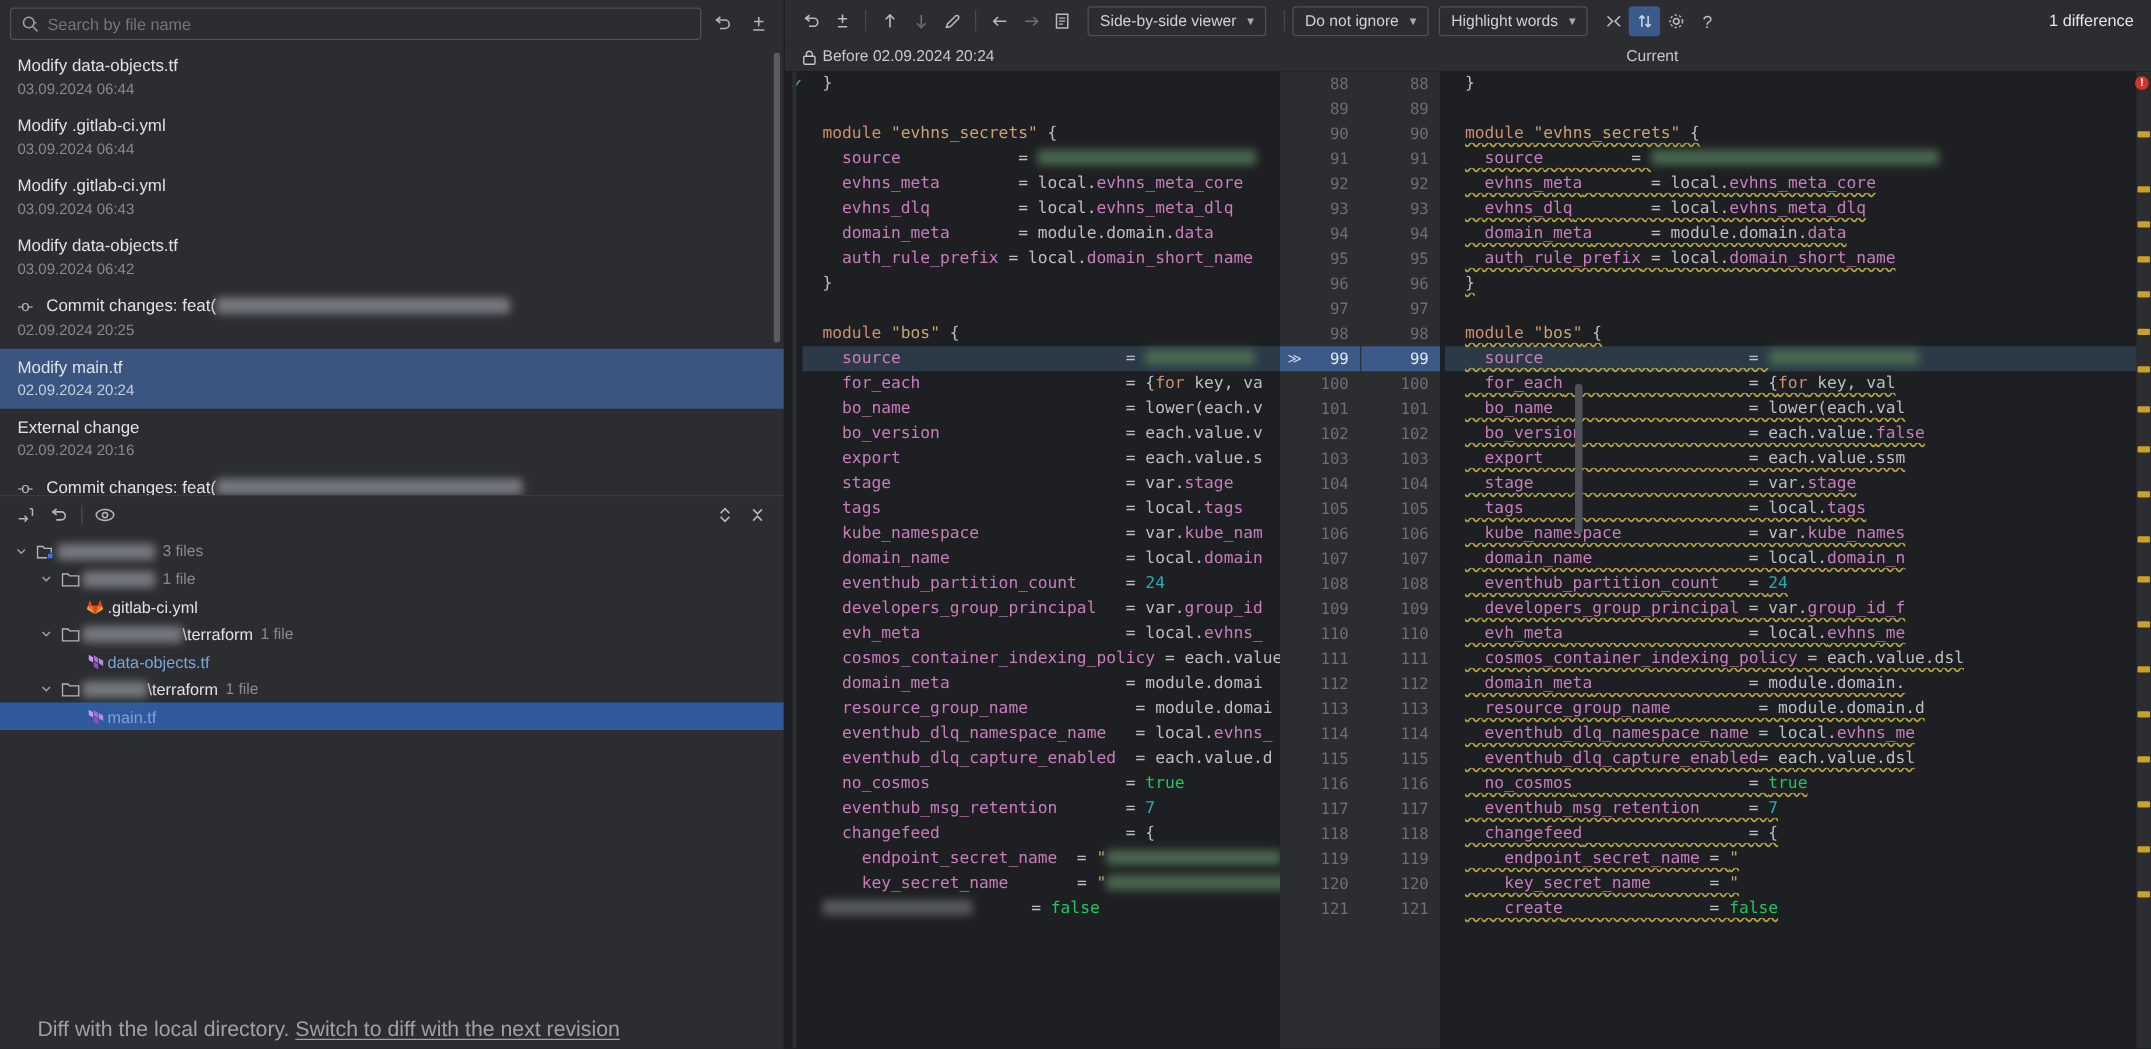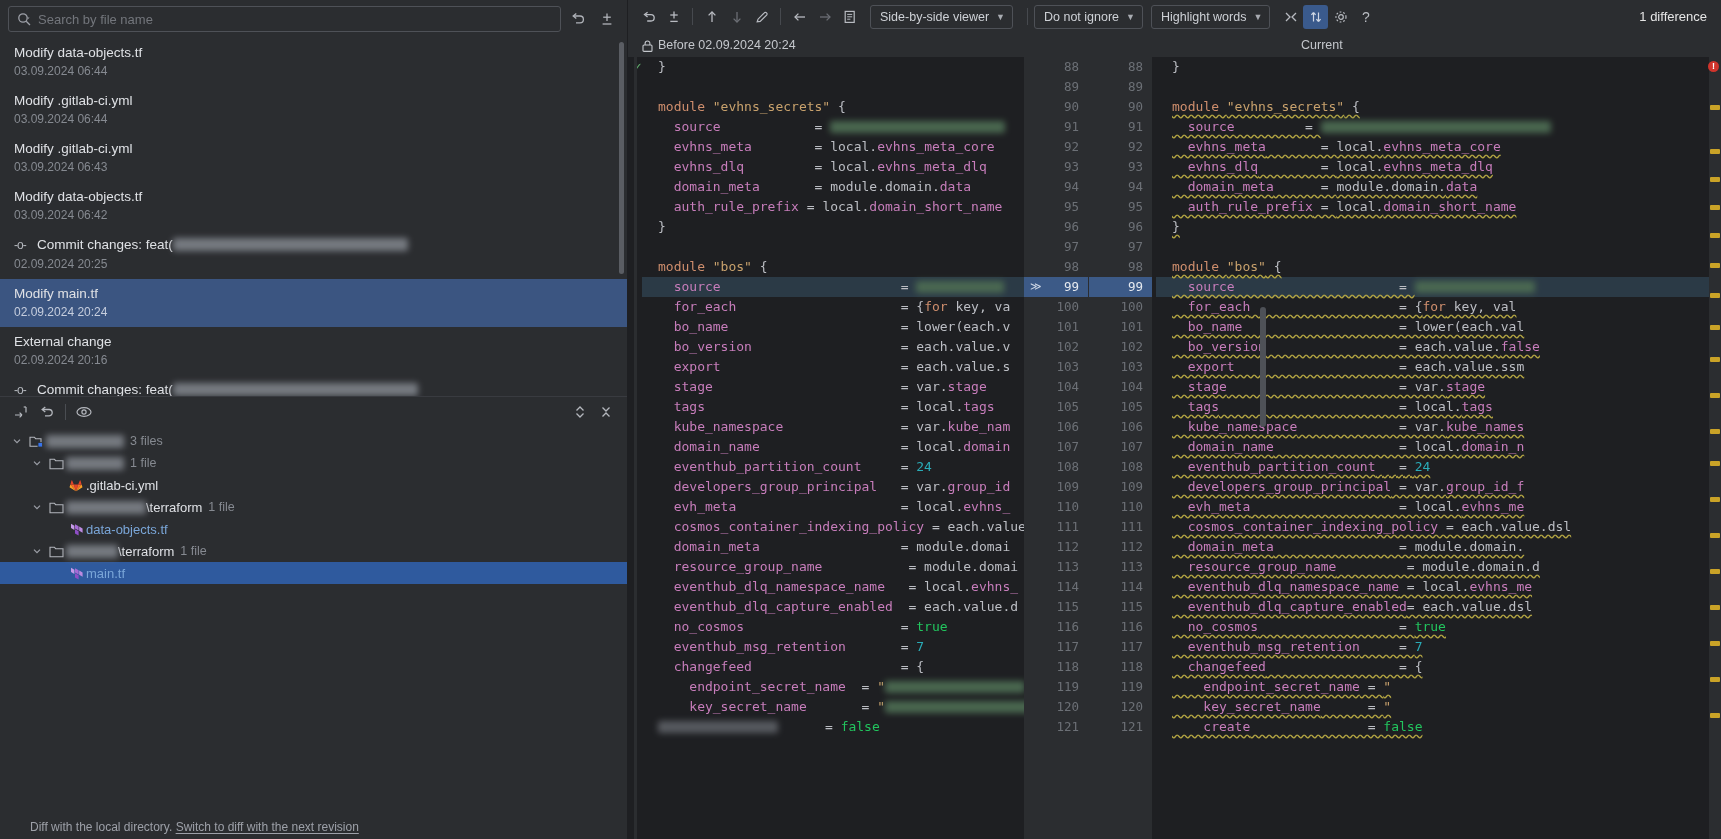--- a/index.html
+++ b/index.html
@@ -67,21 +67,21 @@
     color:#9da0a8; }
   .ticon { width:20px; flex:0 0 20px; display:flex; align-items:center; justify-content:center; }
   .tlabel { margin-right:6px; }
   .tcount { color:#868a91; font-size:12.5px; }
   .fname-tf { color:#7aa6d8; }
   .fname-yml { color:#dfe1e5; }
   .indent1 { padding-left:28px; }
   .indent2 { padding-left:48px; }
 
   .tree-footer { position:absolute; left:0; bottom:5px; width:100%; padding-left:30px;
-    font-size:12px; color:#9da0a8; white-space:nowrap; }
+    font-size:17px; color:#9da0a8; white-space:nowrap; }
   .tree-footer a { color:#9da0a8; text-decoration:underline; text-underline-offset:2px; }
 
   
   .diff { flex:1; display:flex; flex-direction:column; min-width:0; background:#1e1f22; }
 
   .diff-toolbar { height:33px; flex:0 0 33px; display:flex; align-items:center;
     background:#2b2d30; padding:0 10px 0 8px; }
   .tbtn { width:25px; height:24px; display:flex; align-items:center; justify-content:center;
     color:#b8bbc1; }
   .tbtn.dim { color:#6b6e74; }

